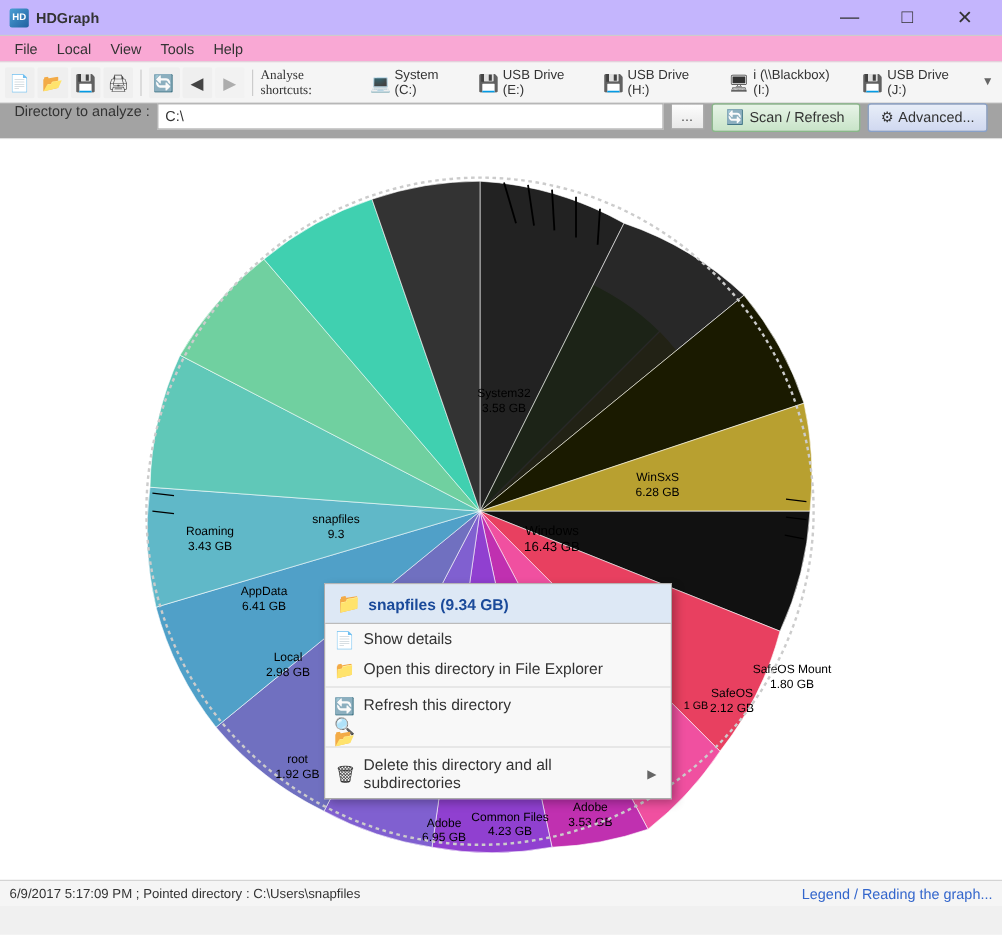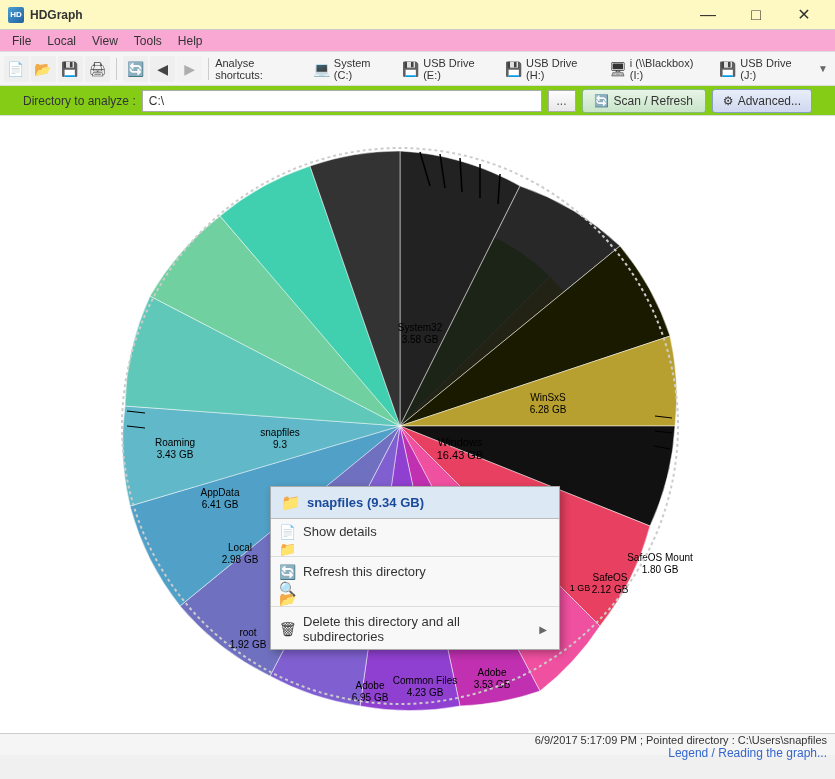--- a/index.html
+++ b/index.html
@@ -8,21 +8,21 @@
       height: 779px;
       font-family: 'Segoe UI', Tahoma, sans-serif;
       font-size: 12px;
       background: #f0f0f0;
       overflow: hidden;
       user-select: none;
     }
 
     
     #title-bar {
-      background: #fef9c3;
+      background: #c4b5fd;
       height: 30px;
       display: flex;
       align-items: center;
       padding: 0 8px;
       border-bottom: 1px solid #ccc;
       justify-content: space-between;
     }
     #title-left {
       display: flex;
       align-items: center;
@@ -99,20 +99,21 @@
     .tb-sep {
       width: 1px;
       height: 22px;
       background: #ccc;
       margin: 0 4px;
     }
     .shortcuts-label {
       font-size: 11px;
       color: #333;
       margin-right: 4px;
+      font-family: Liberation Serif, serif;
     }
     .shortcut-drive {
       display: flex;
       align-items: center;
       gap: 3px;
       padding: 2px 6px;
       cursor: pointer;
       font-size: 11px;
       color: #333;
       border-radius: 2px;
@@ -132,25 +133,24 @@
       align-items: center;
       justify-content: center;
       cursor: pointer;
       border: 1px solid transparent;
       font-size: 10px;
       color: #666;
     }
 
     
     #address-bar {
-      background: #84cc16;
+      background: #a3a3a3;
       height: 30px;
       display: flex;
-      align-items: center;
-      padding: 0 23px;
+      padding: 0 12px;
       border-bottom: 1px solid #ddd;
       gap: 6px;
     }
     #address-label {
       font-size: 12px;
       color: #333;
       white-space: nowrap;
     }
     #address-input {
       flex: 1;
@@ -257,25 +257,24 @@
       margin-left: auto;
       font-size: 10px;
       color: #666;
     }
 
     
     #status-bar {
       background: #f5f5f5;
       height: 22px;
       display: flex;
-      align-items: flex-end;
+      align-items: center;
       padding: 0 8px;
       border-top: 1px solid #ccc;
       justify-content: space-between;
-      flex-direction: column;
     }
     #status-text {
       font-size: 11px;
       color: #333;
     }
     #legend-text {
       font-size: 12px;
       color: #3366cc;
       cursor: pointer;
     }
@@ -486,20 +485,21 @@
       <span class="ctx-folder-icon">📁</span>
       <span>snapfiles (9.34 GB)</span>
     </div>
 
     <div class="ctx-item">
       <span class="ctx-item-icon">📄</span>
       <span>Show details</span>
     </div>
     <div class="ctx-item">
       <span class="ctx-item-icon">📁</span>
+      <span>Open this directory in File Explorer</span>
     </div>
     <div class="ctx-separator"></div>
     <div class="ctx-item">
       <span class="ctx-item-icon">🔄</span>
       <span>Refresh this directory</span>
     </div>
     <div class="ctx-item">
       <span class="ctx-item-icon">🔍</span>
     </div>
     <div class="ctx-item">

